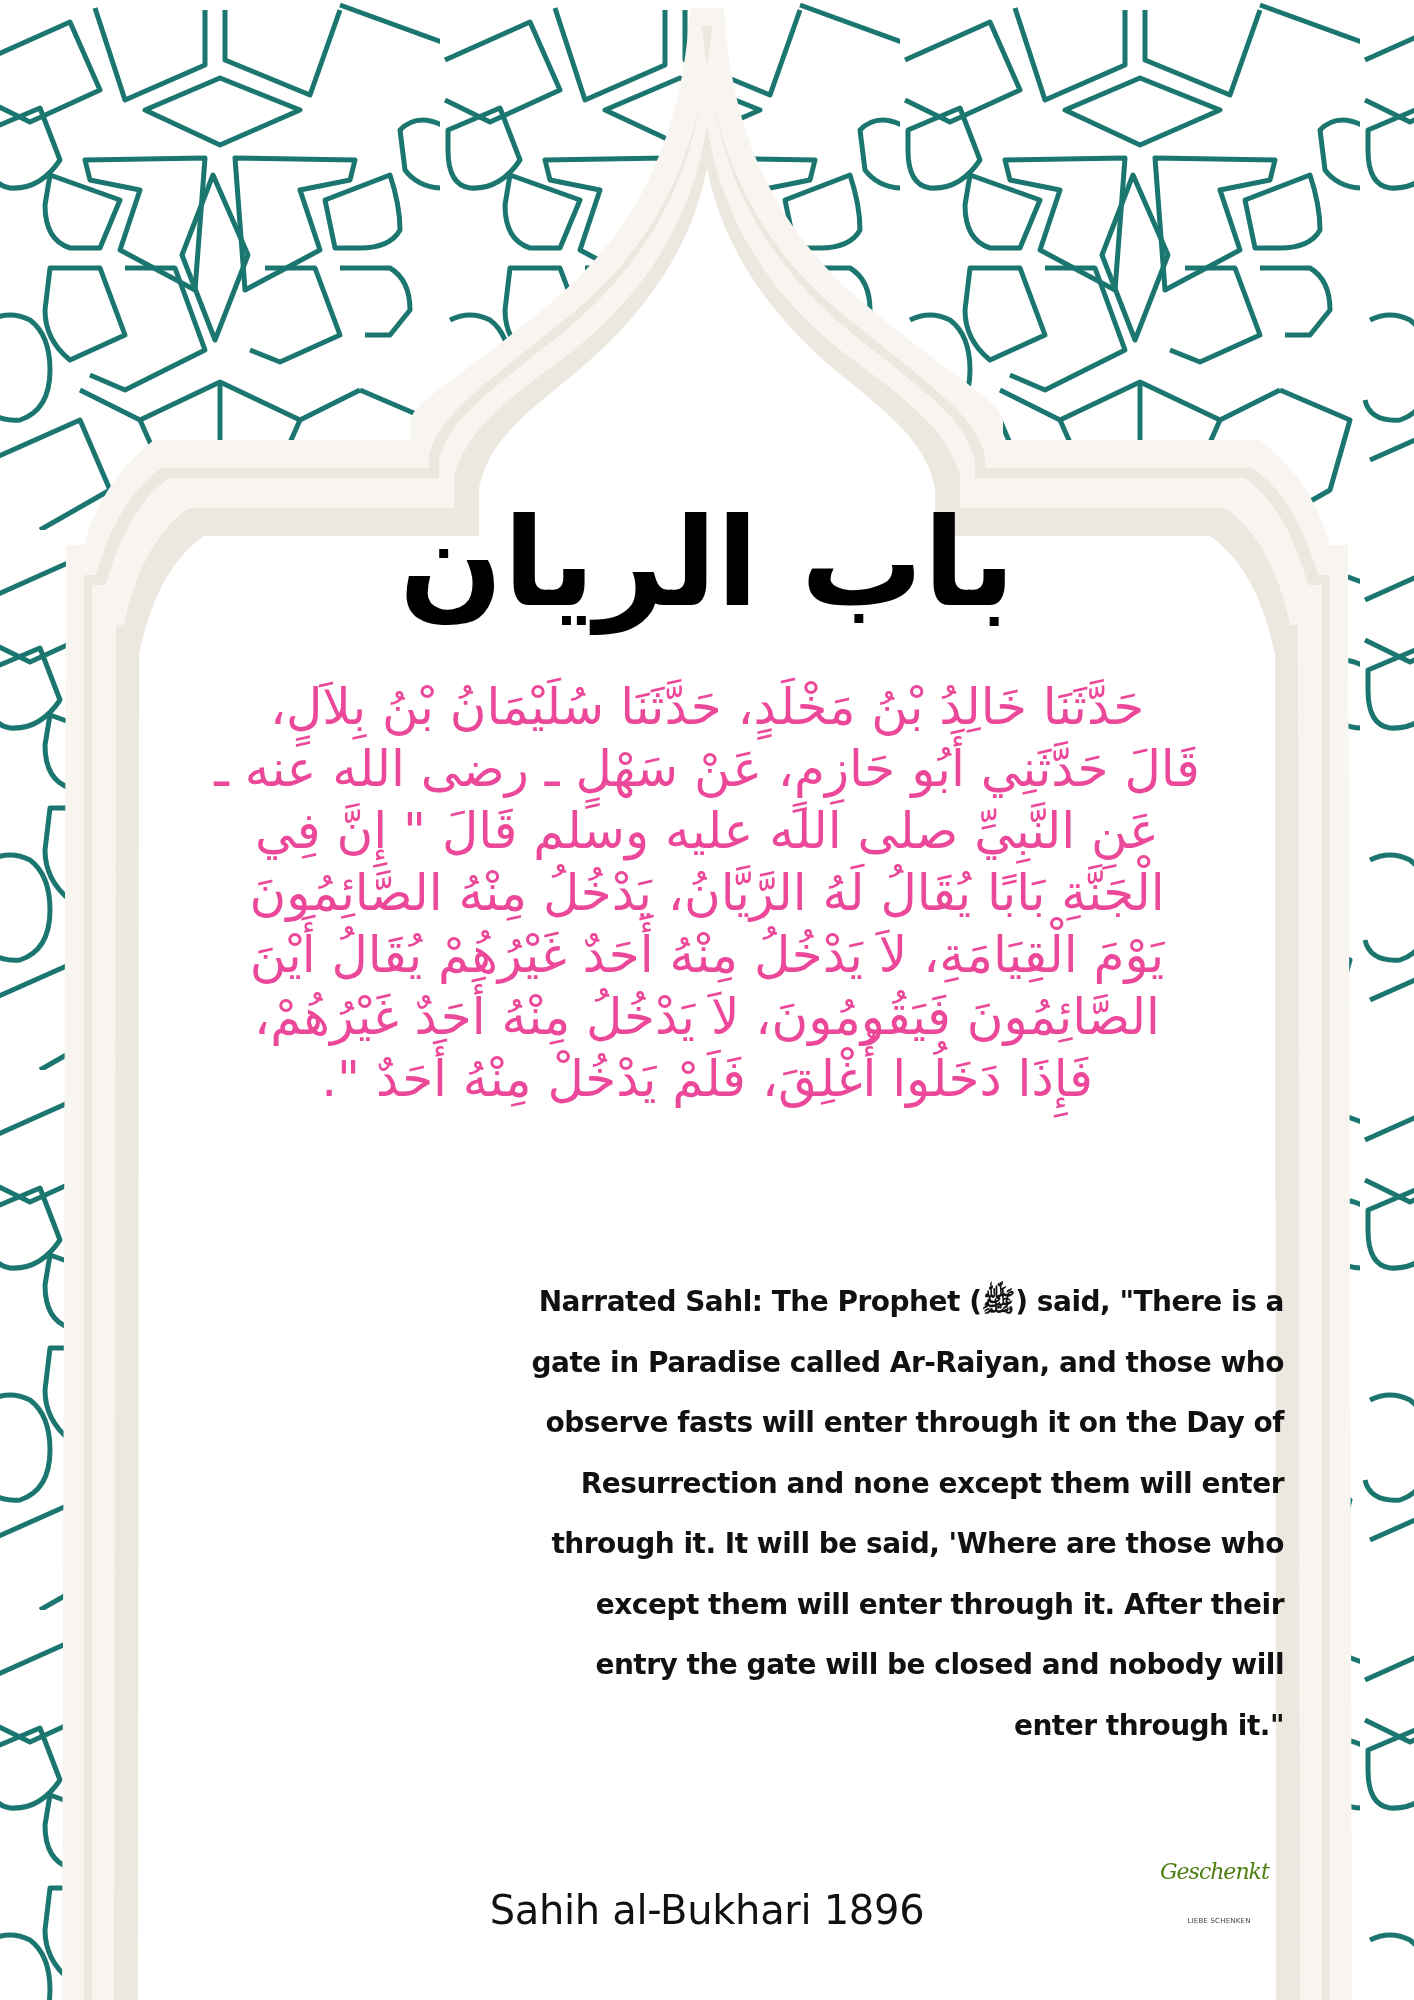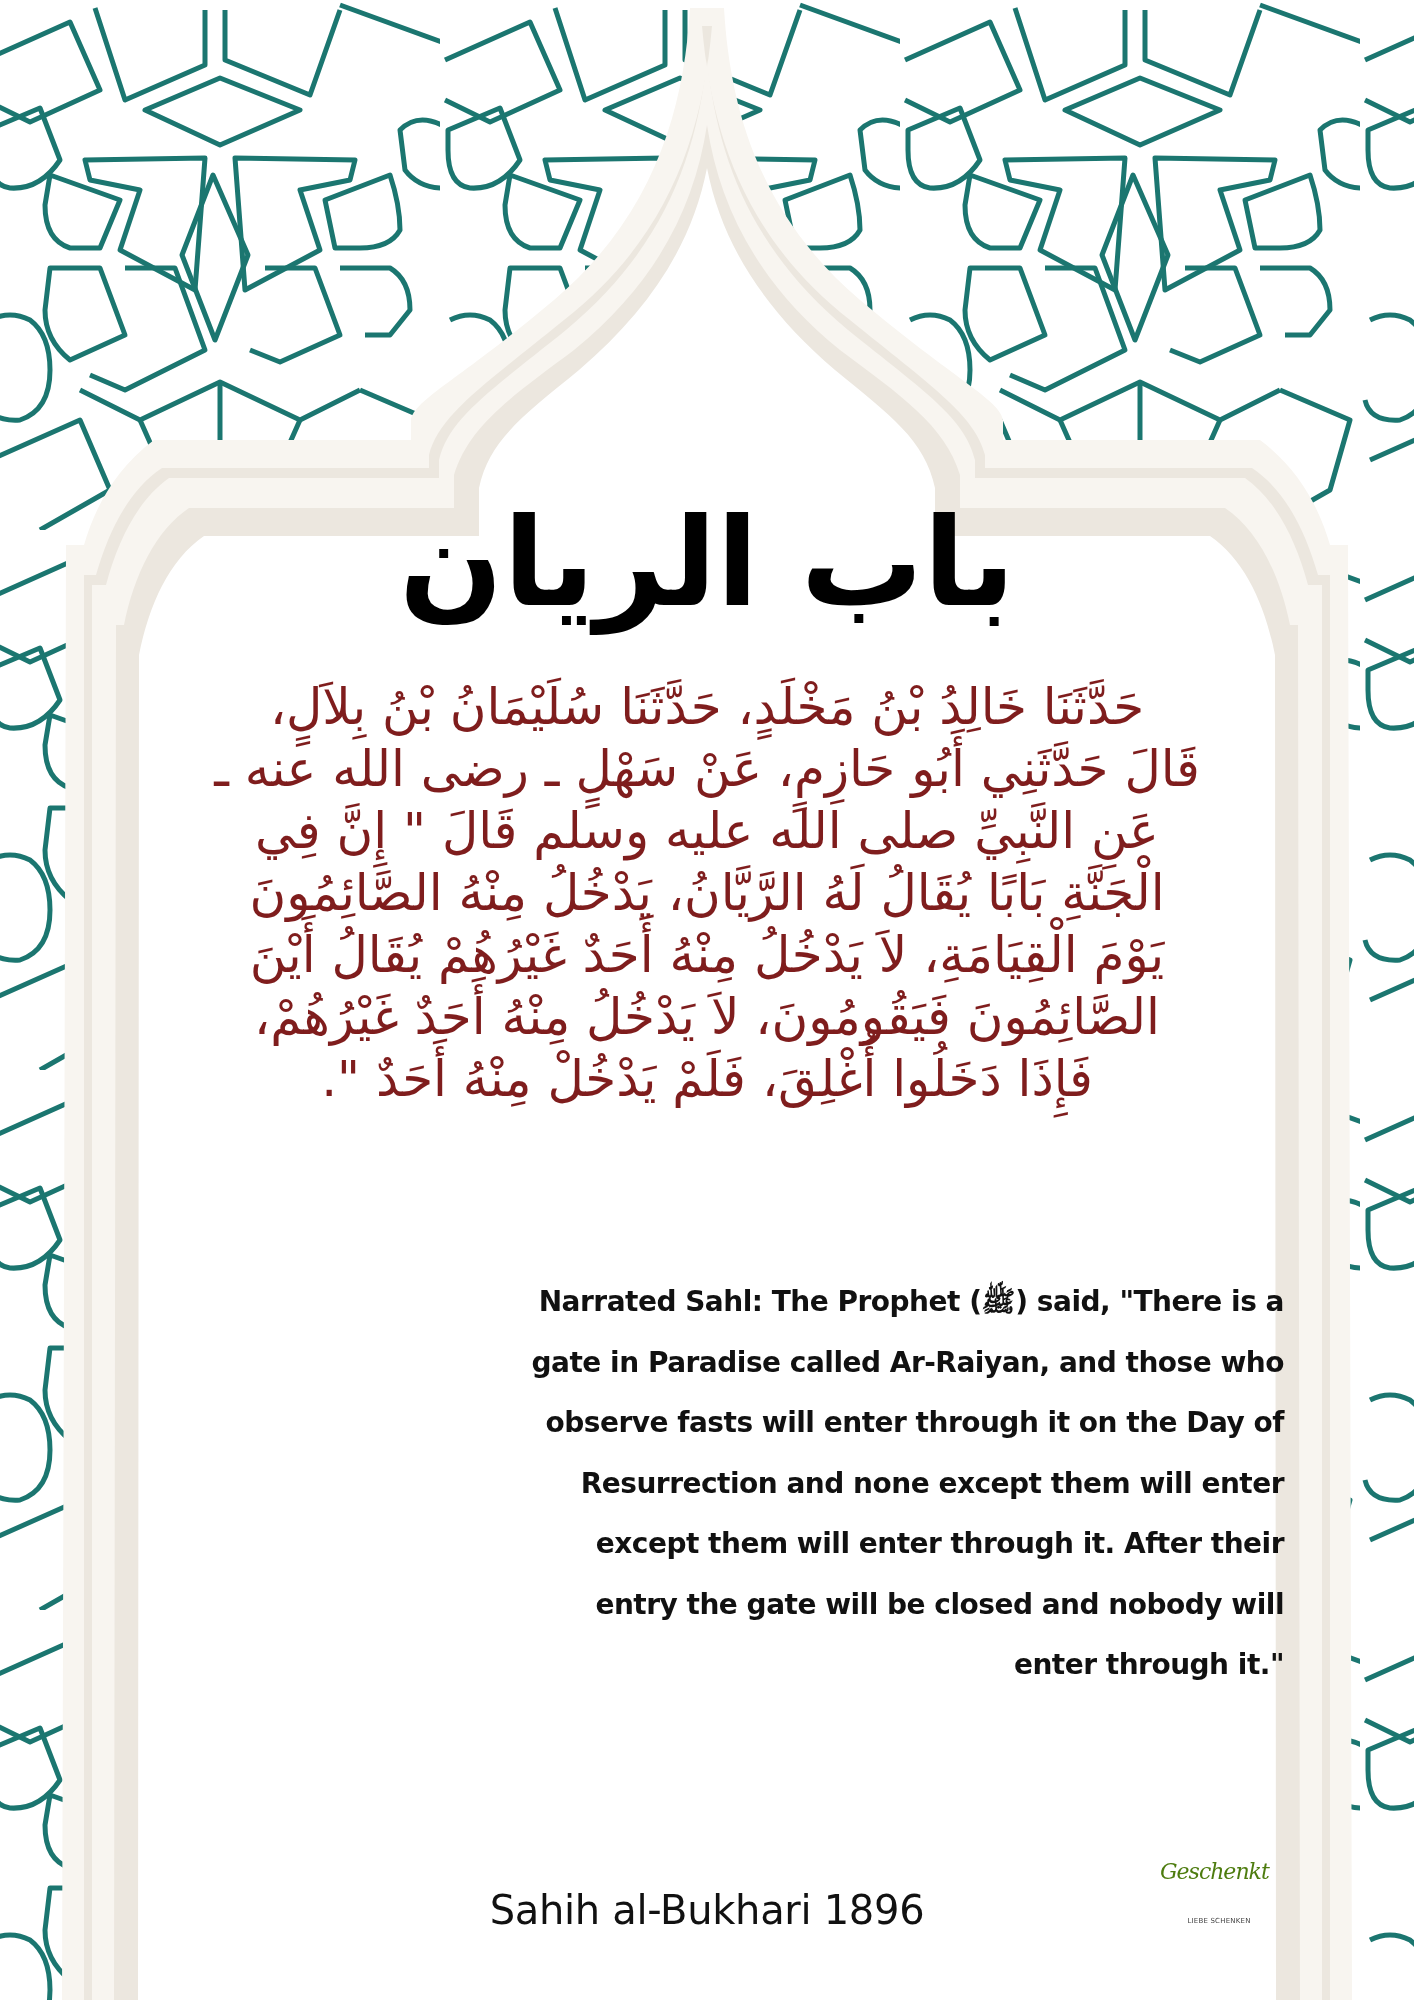--- a/index.html
+++ b/index.html
@@ -42,21 +42,21 @@
       direction: rtl;
     }
     .arabic-body {
       position: absolute;
       left: 160px; width: 1094px;
       top: 676px;
       text-align: center;
       font-family: "DejaVu Sans", sans-serif;
       font-size: 50px;
       line-height: 62px;
-      color: #7f1d1d;
+      color: #ec4899;
       direction: rtl;
     }
     .arabic-line {
       display: block;
       white-space: nowrap;
     }
     .english-body {
       position: absolute;
       left: 130px; width: 1154px;
       top: 1272px;
@@ -251,20 +251,21 @@
       <span class="arabic-line">يَوْمَ الْقِيَامَةِ، لاَ يَدْخُلُ مِنْهُ أَحَدٌ غَيْرُهُمْ يُقَالُ أَيْنَ</span>
       <span class="arabic-line">الصَّائِمُونَ فَيَقُومُونَ، لاَ يَدْخُلُ مِنْهُ أَحَدٌ غَيْرُهُمْ،</span>
       <span class="arabic-line">فَإِذَا دَخَلُوا أُغْلِقَ، فَلَمْ يَدْخُلْ مِنْهُ أَحَدٌ ".</span>
     </div>
 
     <div class="english-body">
       <span class="english-line">Narrated Sahl: The Prophet (ﷺ) said, "There is a</span>
       <span class="english-line">gate in Paradise called Ar-Raiyan, and those who</span>
       <span class="english-line">observe fasts will enter through it on the Day of</span>
       <span class="english-line">Resurrection and none except them will enter</span>
+      <span class="english-line">through it. It will be said, 'Where are those who</span>
       <span class="english-line">except them will enter through it. After their</span>
       <span class="english-line">entry the gate will be closed and nobody will</span>
       <span class="english-line">enter through it."</span>
     </div>
 
     <div class="citation">Sahih al-Bukhari 1896</div>
 
     <div class="brand-mark">
       <span class="brand-script">Geschenkt</span>
       <span class="brand-sub">LIEBE SCHENKEN</span>

